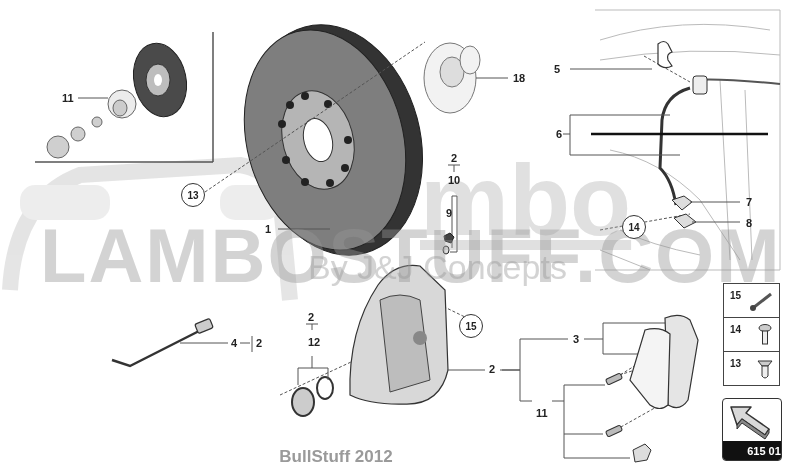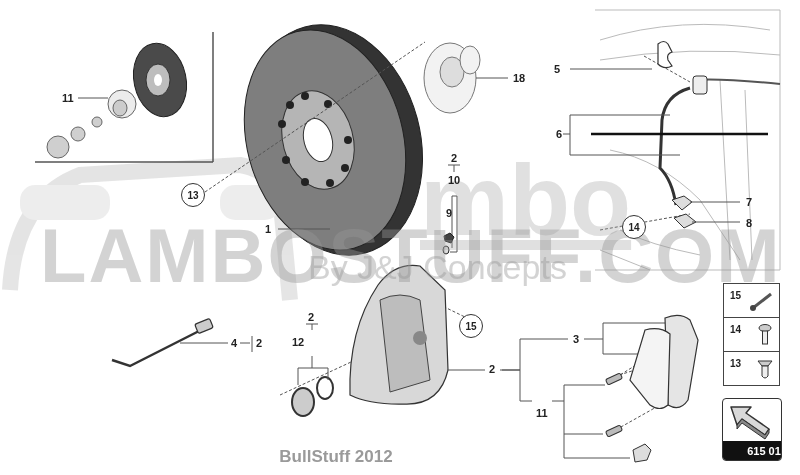--- a/index.html
+++ b/index.html
@@ -207,21 +207,21 @@
 <span class="lbl" style="left:451px;top:153px;">2</span>
 <span class="lbl" style="left:448px;top:175px;">10</span>
 <span class="lbl" style="left:446px;top:208px;">9</span>
 <span class="lbl" style="left:554px;top:64px;">5</span>
 <span class="lbl" style="left:556px;top:129px;">6</span>
 <span class="lbl" style="left:746px;top:197px;">7</span>
 <span class="lbl" style="left:746px;top:218px;">8</span>
 <span class="lbl" style="left:231px;top:338px;">4</span>
 <span class="lbl" style="left:256px;top:338px;">2</span>
 <span class="lbl" style="left:308px;top:312px;">2</span>
-<span class="lbl" style="left:292px;top:337px;">12</span>
+<span class="lbl" style="left:308px;top:337px;">12</span>
 <span class="lbl" style="left:489px;top:364px;">2</span>
 <span class="lbl" style="left:573px;top:334px;">3</span>
 <span class="lbl" style="left:536px;top:396px;margin-top:12px;">11</span>
 
 <div class="callout" style="left:181px;top:183px;">13</div>
 <div class="callout" style="left:622px;top:215px;">14</div>
 <div class="callout" style="left:459px;top:314px;">15</div>
 
 <div class="legend-box">
   <div class="legend-row">

